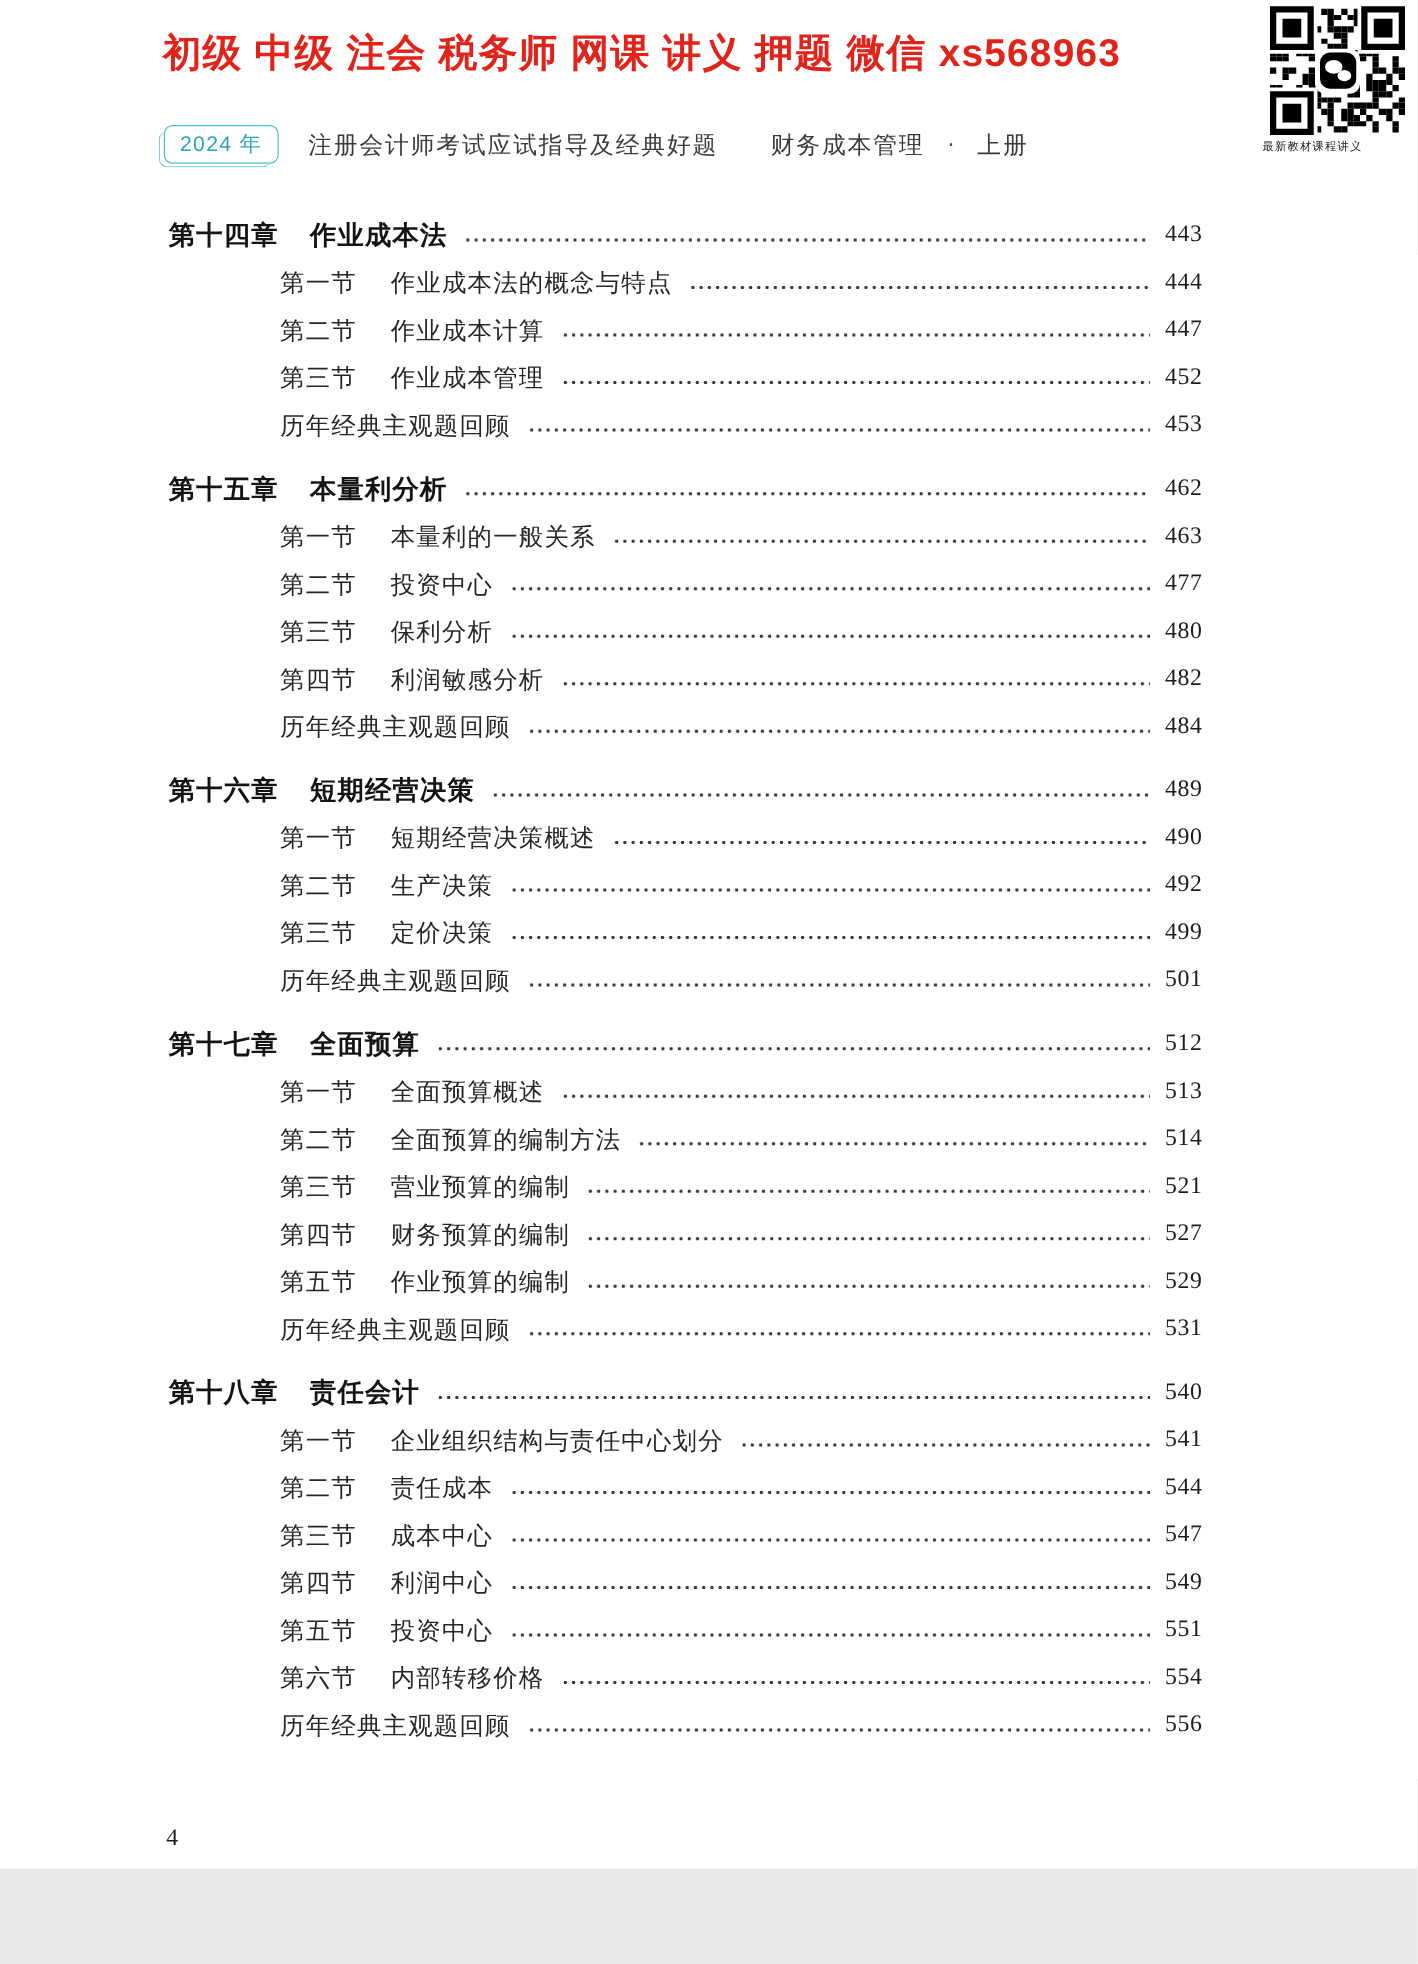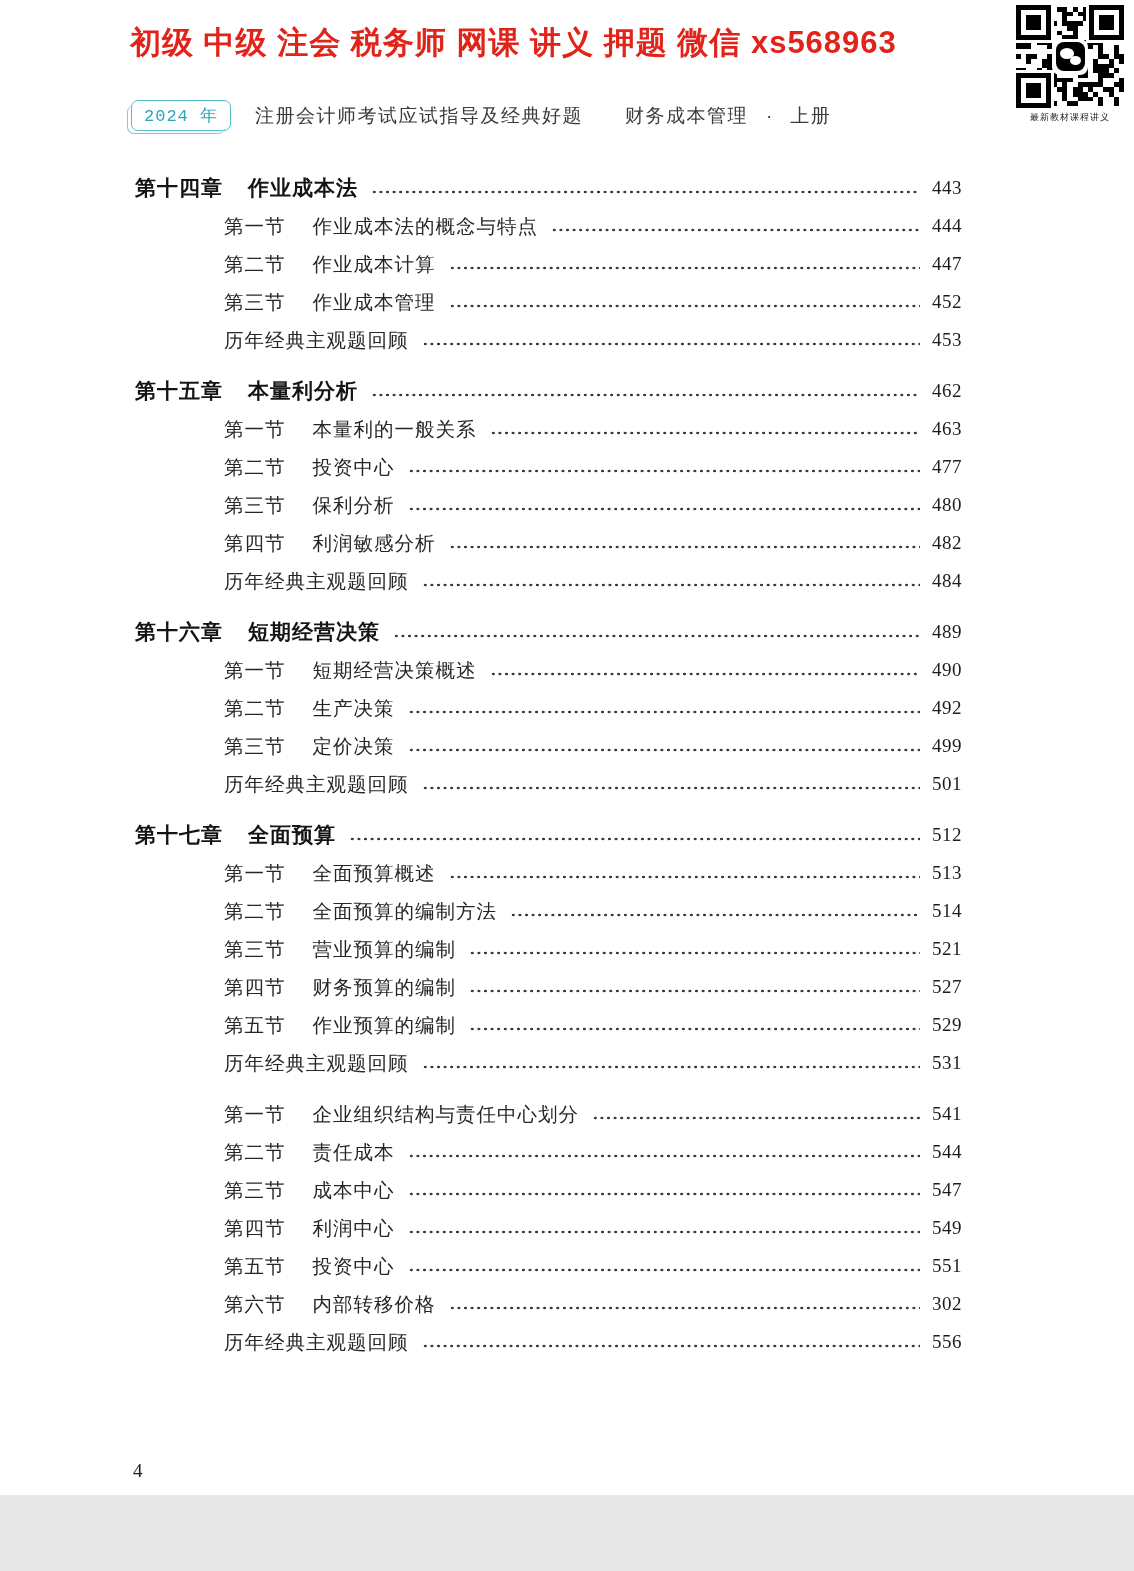--- a/index.html
+++ b/index.html
@@ -12,21 +12,21 @@
 
   
   .watermark {
     position:absolute; left:130px; top:22px;
     font-family:"Liberation Sans", sans-serif;
     font-weight:700; font-size:31px; color:#e2231a;
     letter-spacing:1px; white-space:nowrap;
   }
 
   
-  .qr-block { position:absolute; top:5px; right:4px; width:120px; text-align:center; }
+  .qr-block { position:absolute; top:5px; right:4px; width:120px; text-align:left; }
   .qr { position:relative; width:112px; height:103px; margin:0 auto; background:#fff; }
   .qr-grid { position:absolute; inset:2px; display:grid;
     grid-template-columns:repeat(21,1fr); grid-template-rows:repeat(21,1fr); }
   .qr-grid div.on { background:#000; }
   .finder { position:absolute; width:35px; height:35px; border:5px solid #000;
     background:#fff; box-shadow:0 0 0 3px #fff; }
   .finder::after { content:""; position:absolute; inset:5px; background:#000; }
   .finder.tl { left:2px; top:0; }
   .finder.tr { right:2px; top:0; }
   .finder.bl { left:2px; bottom:0; }
@@ -39,21 +39,21 @@
   .bubble::after  { content:""; position:absolute; right:4px; bottom:6px; width:11px; height:9px;
     background:#fff; border-radius:50%; }
   .qr-caption { margin-top:3px; font-size:9px; color:#1a1a1a; letter-spacing:1px;
     font-family:"Liberation Serif", serif; white-space:nowrap; }
 
   
   .header { position:absolute; left:131px; top:100px; display:flex; align-items:center;
     font-family:"Liberation Sans", sans-serif; white-space:nowrap; }
   .badge { position:relative; display:inline-block; padding:3px 12px;
     border:1.5px solid #55bdc9; border-radius:7px;
-    color:#2aa4b8; font-size:17px; letter-spacing:1px; background:#fff;font-family:Liberation Mono, monospace; }
+    color:#2aa4b8; font-size:17px; letter-spacing:1px; background:#fff; }
   .badge::after { content:""; position:absolute; left:-5px; top:4px; right:5px; bottom:-4px;
     border-left:1.5px solid #7fcdd6; border-bottom:1.5px solid #7fcdd6;
     border-radius:7px; pointer-events:none; }
   .h-title { margin-left:24px; font-size:19px; color:#3b3b3b; letter-spacing:1.5px; }
   .h-subject { margin-left:42px; font-size:19px; color:#3b3b3b; letter-spacing:1.5px;text-align:center; }
   .h-sep { margin:0 18px; font-size:19px; color:#3b3b3b; }
   .h-volume { font-size:19px; color:#3b3b3b; letter-spacing:1.5px; }
 
   
   .toc { position:absolute; left:135px; top:169px; width:841px; }
@@ -682,20 +682,26 @@
           <span class="leader"></span>
           <span class="page-num">529</span>
         </div>
         <div class="toc-line sec-row">
           <span class="title">历年经典主观题回顾</span>
           <span class="leader"></span>
           <span class="page-num">531</span>
         </div>
       </div>
       <div class="chapter-block">
+        <div class="toc-line ch-row">
+          <span class="label">第十八章</span>
+          <span class="title">责任会计</span>
+          <span class="leader"></span>
+          <span class="page-num">540</span>
+        </div>
         <div class="toc-line sec-row">
           <span class="label">第一节</span>
           <span class="title">企业组织结构与责任中心划分</span>
           <span class="leader"></span>
           <span class="page-num">541</span>
         </div>
         <div class="toc-line sec-row">
           <span class="label">第二节</span>
           <span class="title">责任成本</span>
           <span class="leader"></span>
@@ -716,21 +722,21 @@
         <div class="toc-line sec-row">
           <span class="label">第五节</span>
           <span class="title">投资中心</span>
           <span class="leader"></span>
           <span class="page-num">551</span>
         </div>
         <div class="toc-line sec-row">
           <span class="label">第六节</span>
           <span class="title">内部转移价格</span>
           <span class="leader"></span>
-          <span class="page-num">302</span>
+          <span class="page-num">554</span>
         </div>
         <div class="toc-line sec-row">
           <span class="title">历年经典主观题回顾</span>
           <span class="leader"></span>
           <span class="page-num">556</span>
         </div>
       </div>
     </div>
 
   <div class="footer-page">4</div>

